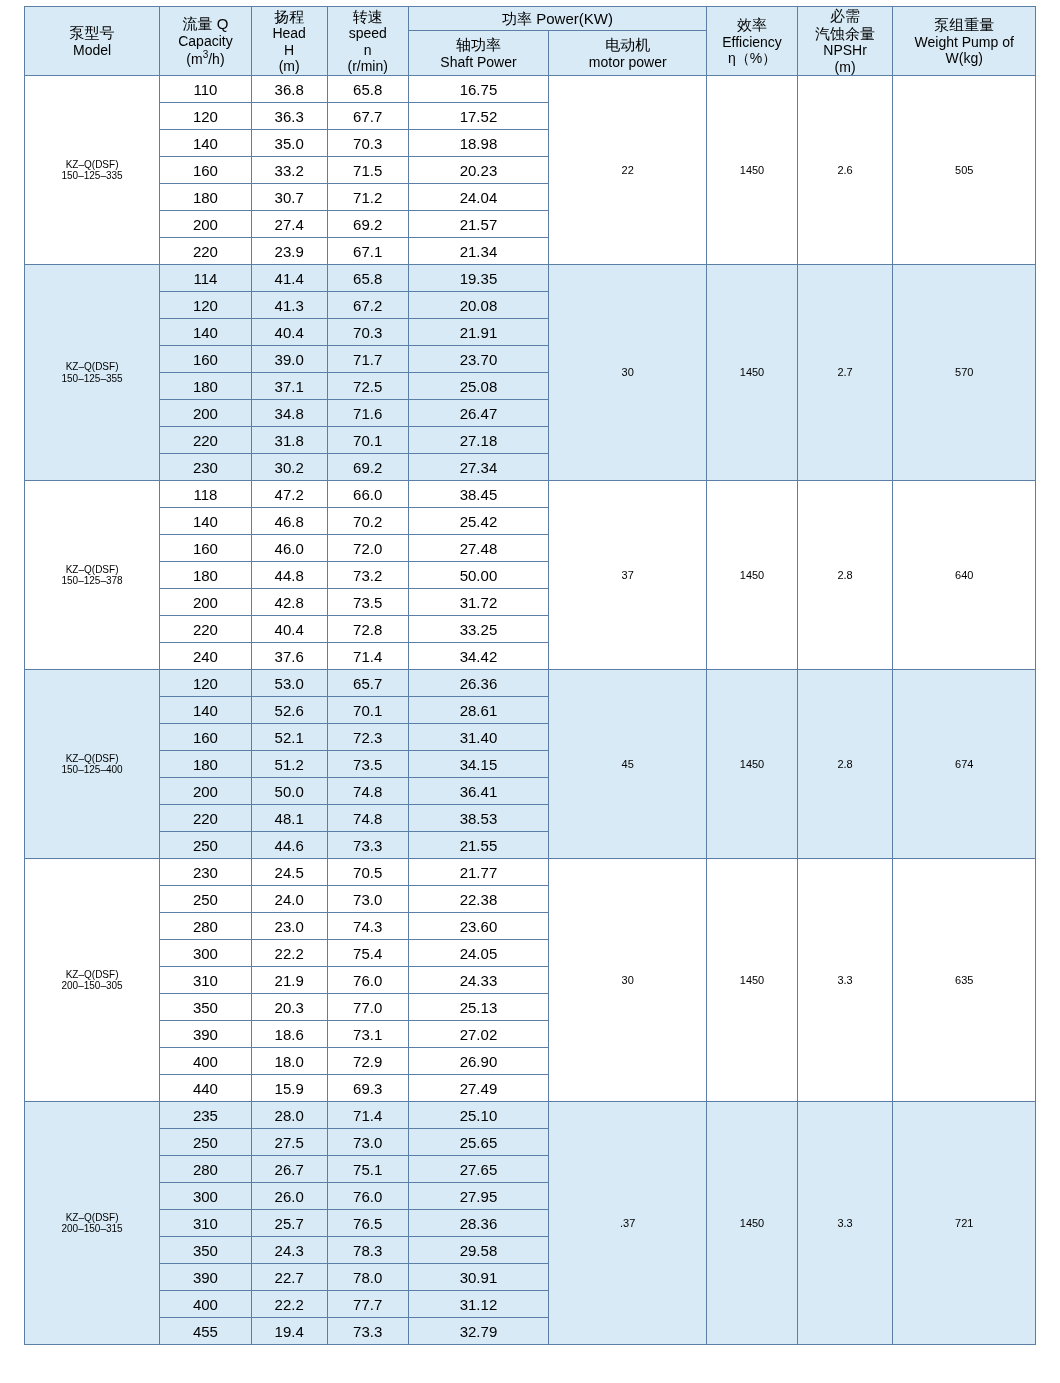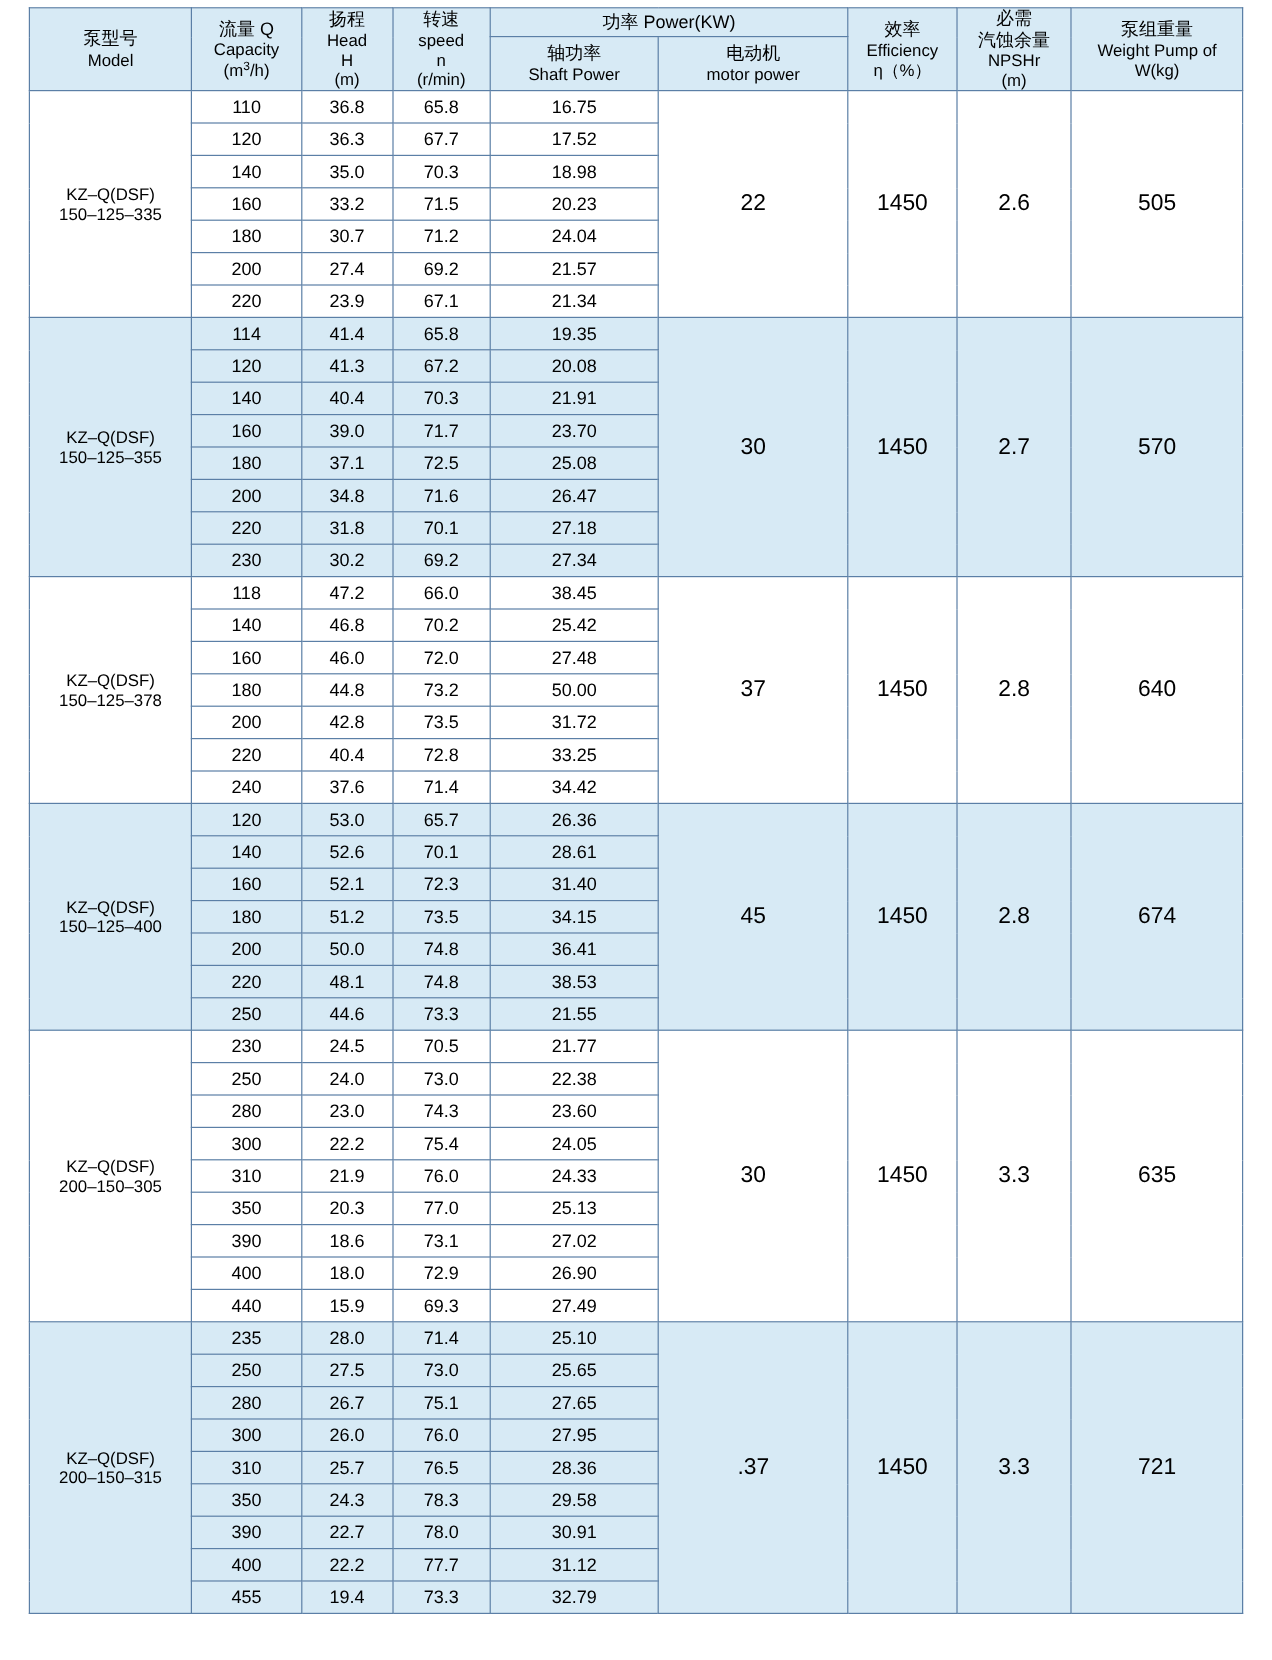--- a/index.html
+++ b/index.html
@@ -58,30 +58,30 @@
   col.c-q       { width: 88px; }
   col.c-h       { width: 73px; }
   col.c-n       { width: 78px; }
   col.c-shaft   { width: 135px; }
   col.c-motor   { width: 152px; }
   col.c-eff     { width: 87px; }
   col.c-npsh    { width: 92px; }
   col.c-weight  { width: 137px; }
 
   td.model {
-    font-size: 14px;
+    font-size: 10px;
     line-height: 1.5;
     padding: 0 2px;
   }
   td.num {
     font-size: 15px;
     height: 26px;
   }
   td.merged {
-    font-size: 19px;
+    font-size: 11px;
   }
   
   tr.shade td { background: #d7eaf5; }
   tr.plain td { background: #ffffff; }
   td.shade { background: #d7eaf5; }
   td.plain { background: #ffffff; }
   sup { font-size: 10px; vertical-align: super; }
 </style>
 </head>
 <body>

